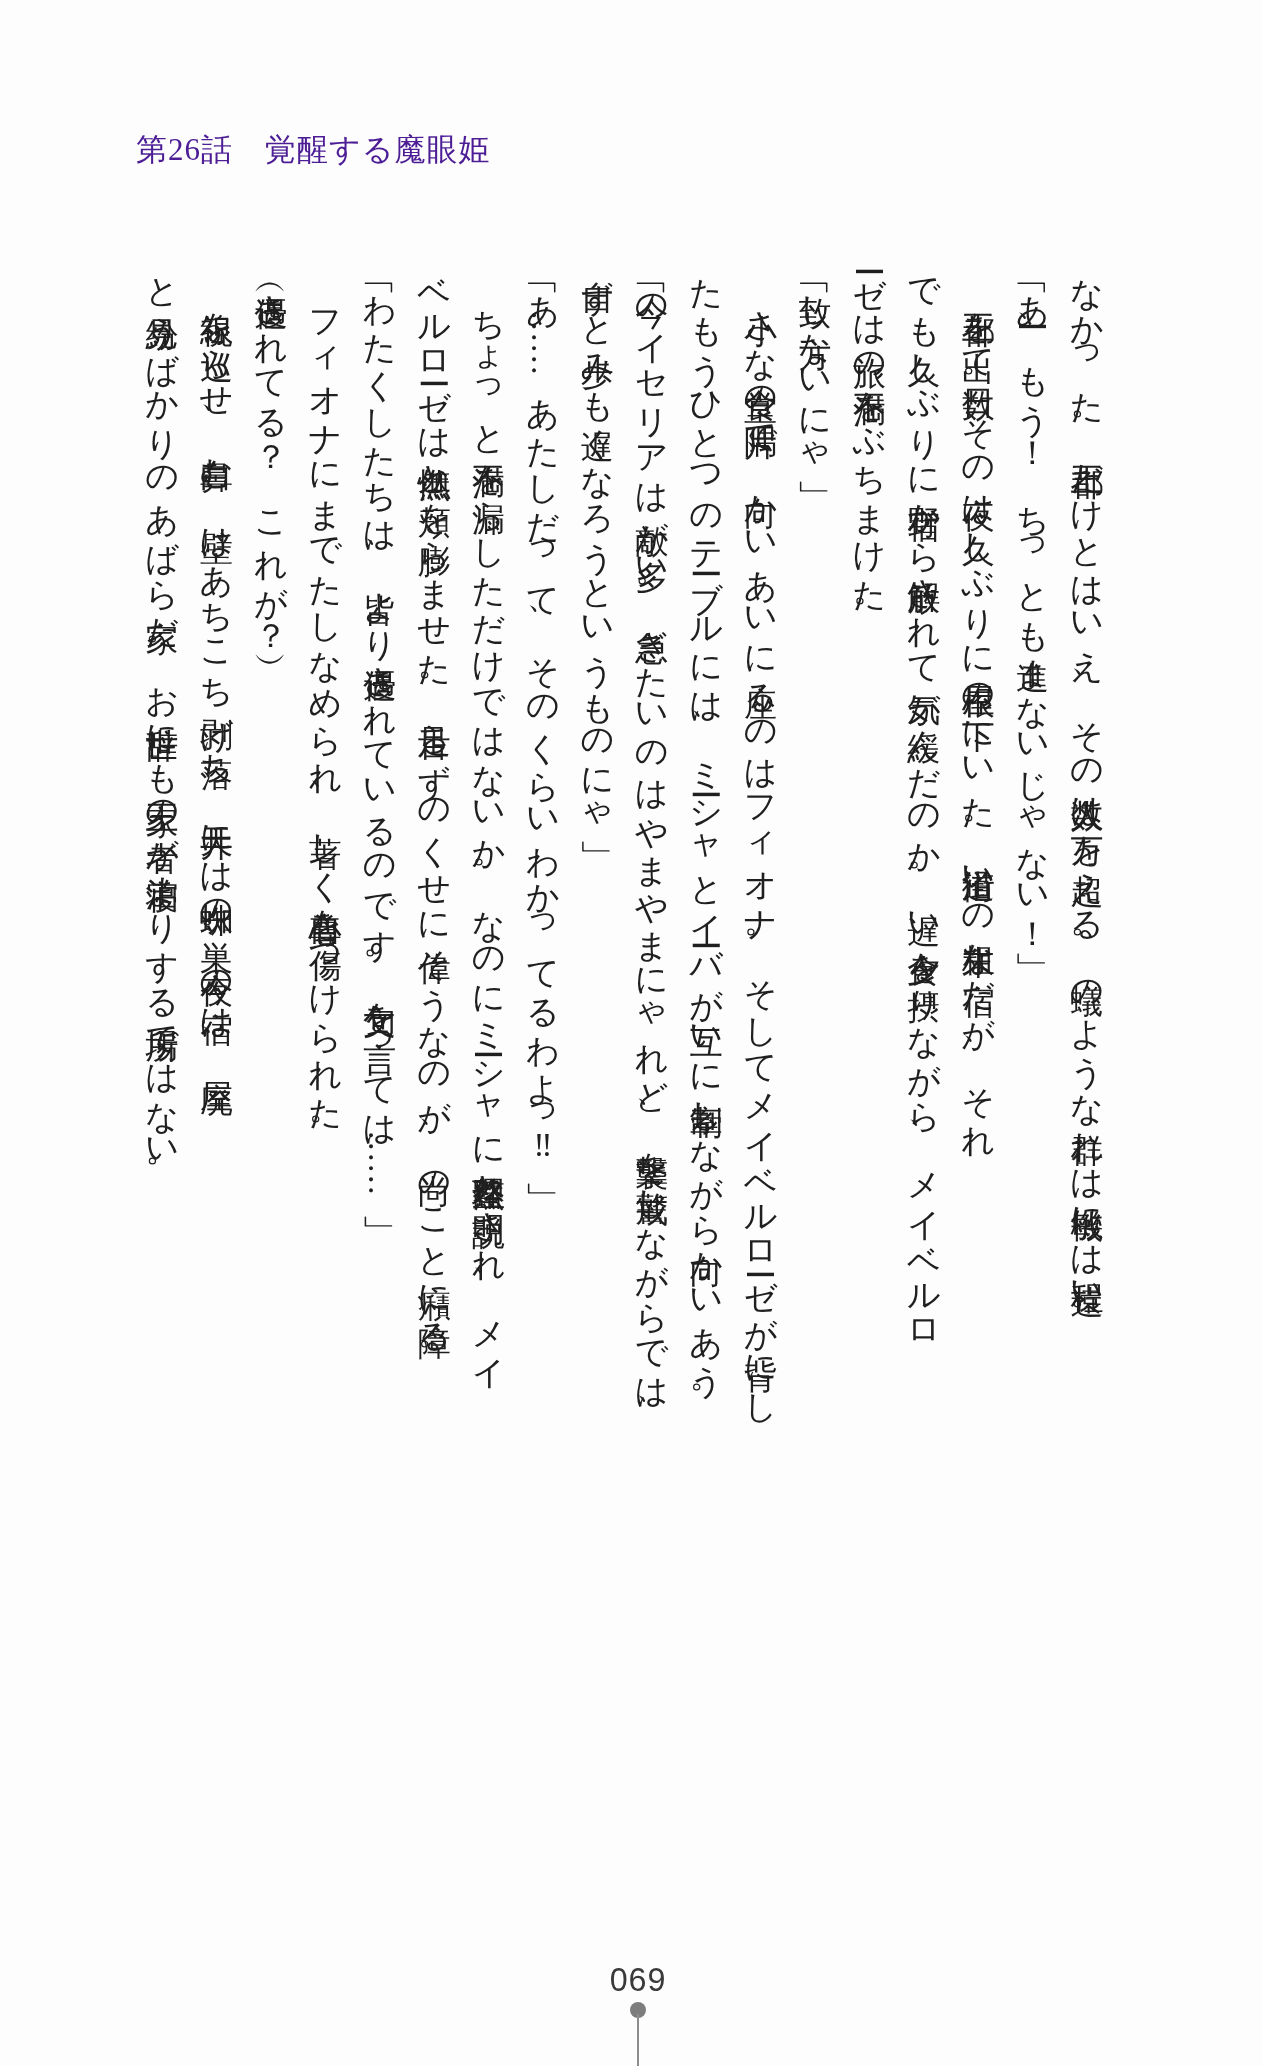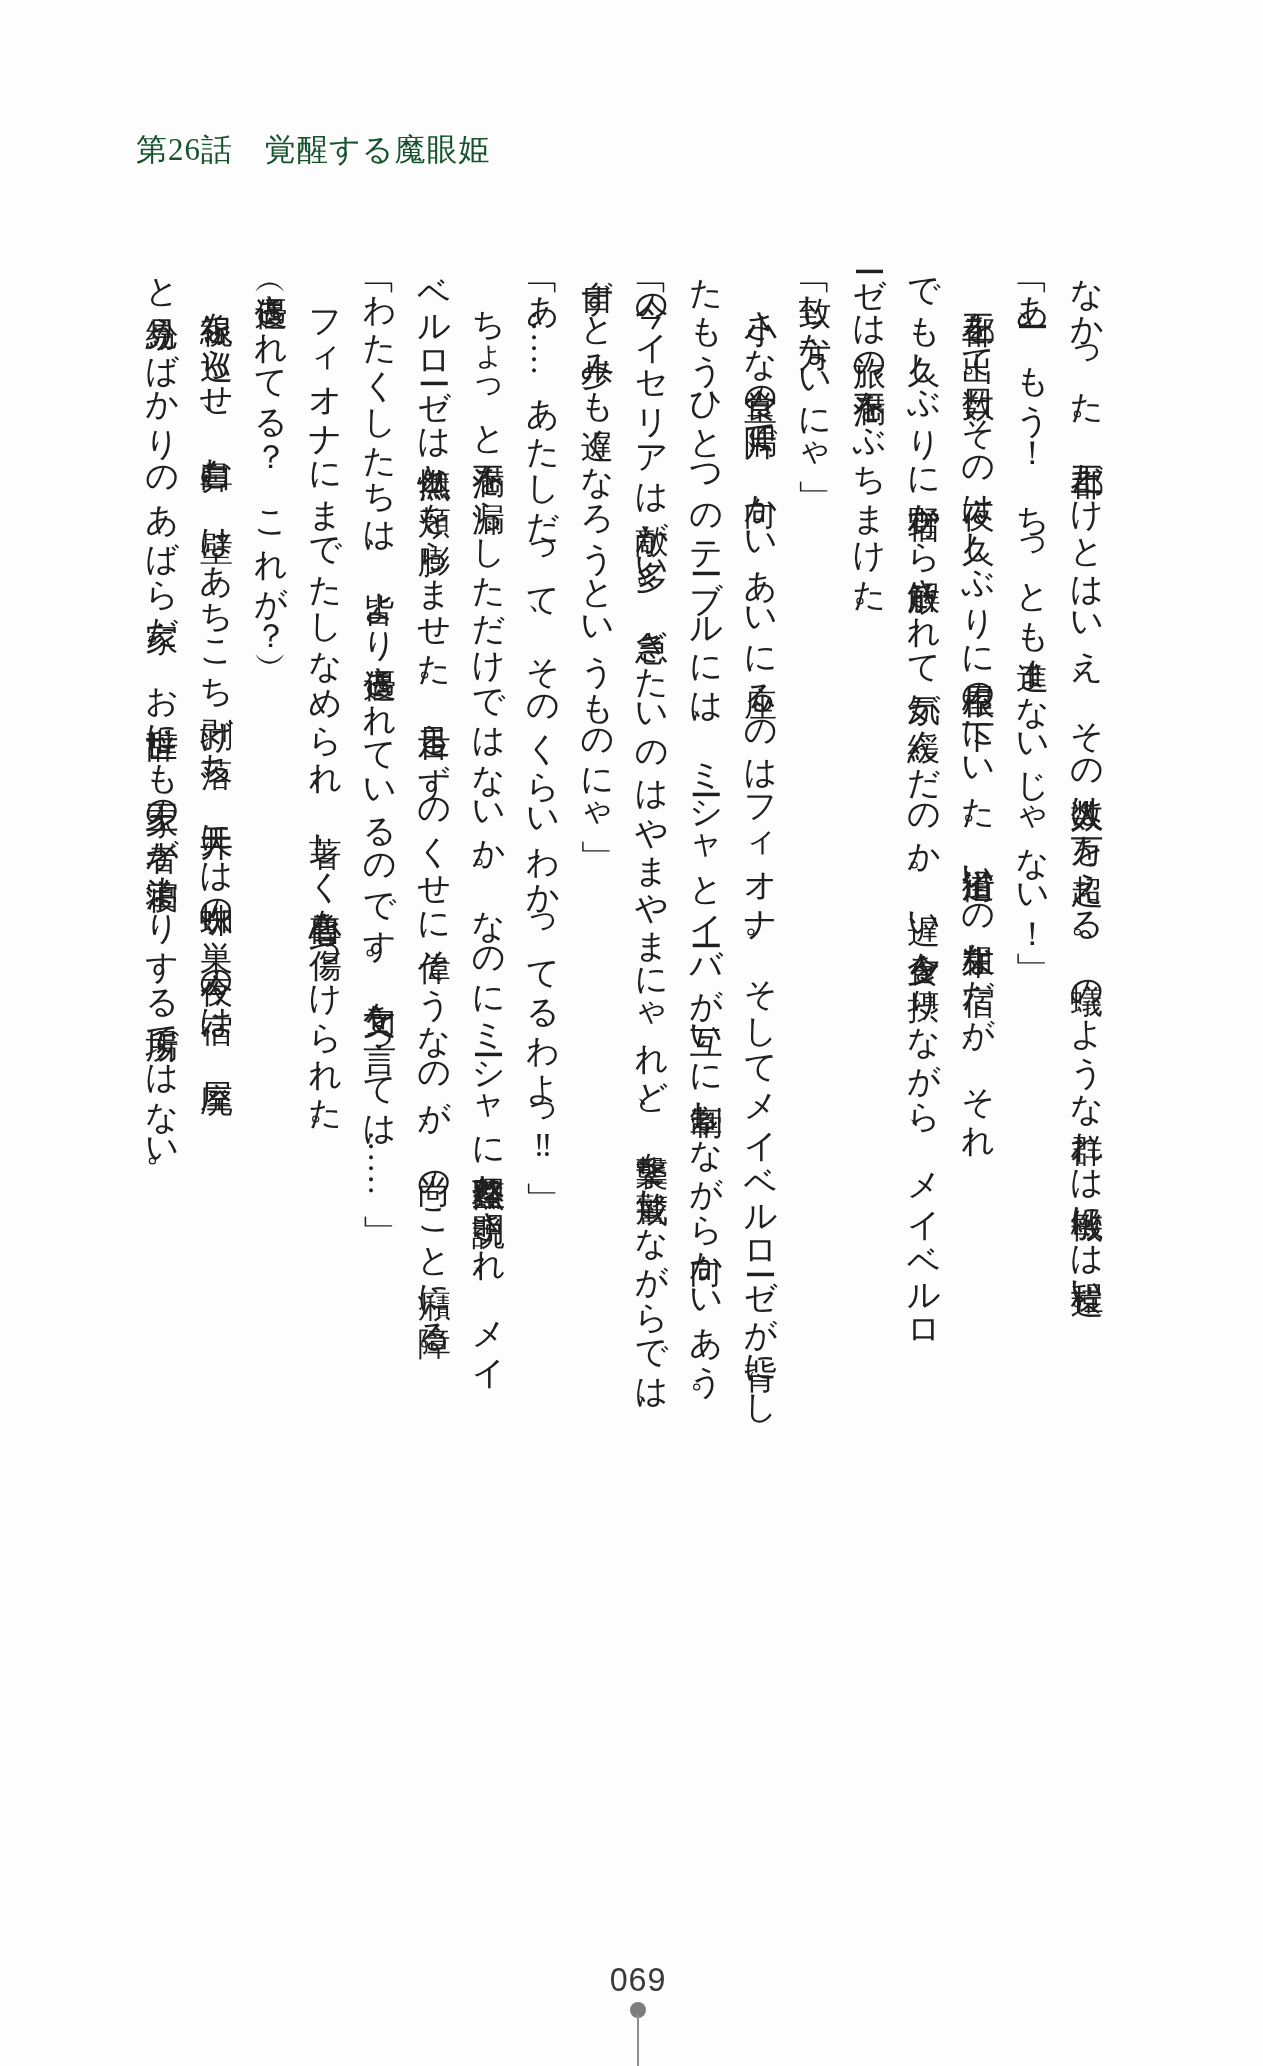--- a/index.html
+++ b/index.html
@@ -11,21 +11,21 @@
     background: #fdfdfd;
     overflow: hidden;
     position: relative;
     font-family: "Liberation Serif", "DejaVu Serif", serif;
   }
   .chapter-header {
     position: absolute;
     left: 136px; top: 132px;
     font-size: 31px;
     line-height: 36px;
-    color: #14532d;
+    color: #4c1d95;
     letter-spacing: 1px;
     white-space: pre;
   }
   .text-block {
     position: absolute;
     top: 255px;
     right: 149px;
     height: 1380px;
     writing-mode: vertical-rl;
     text-orientation: mixed;

